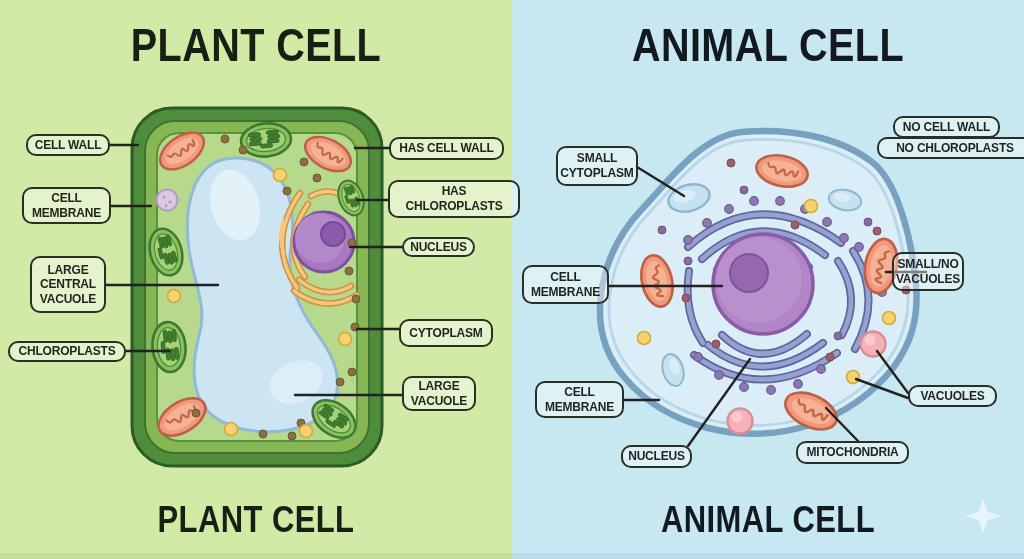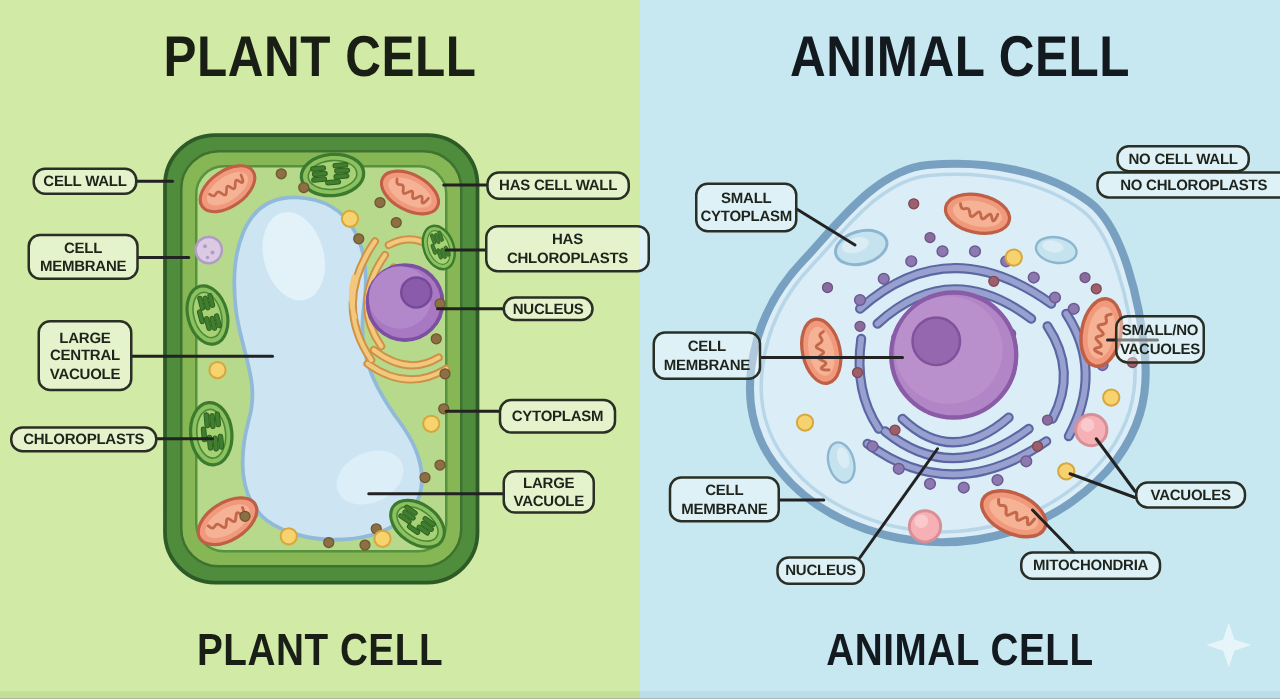--- a/index.html
+++ b/index.html
@@ -293,15 +293,15 @@
 CYTOPLASM</div>
   <div class="lbl" style="left:893px;top:116px;width:107px;height:22px">NO CELL WALL</div>
   <div class="lbl" style="left:877px;top:137px;width:156px;height:22px">NO CHLOROPLASTS</div>
   <div class="lbl" style="left:522px;top:265px;width:87px;height:39px">CELL
 MEMBRANE</div>
   <div class="lbl" style="left:892px;top:252px;width:72px;height:39px">SMALL/NO
 VACUOLES</div>
   <div class="lbl" style="left:535px;top:381px;width:89px;height:37px">CELL
 MEMBRANE</div>
   <div class="lbl" style="left:621px;top:445px;width:71px;height:23px">NUCLEUS</div>
-  <div class="lbl" style="left:816px;top:441px;width:113px;height:23px">MITOCHONDRIA</div>
+  <div class="lbl" style="left:796px;top:441px;width:113px;height:23px">MITOCHONDRIA</div>
   <div class="lbl" style="left:908px;top:385px;width:89px;height:22px">VACUOLES</div>
 </div>
 
 </body></html>

